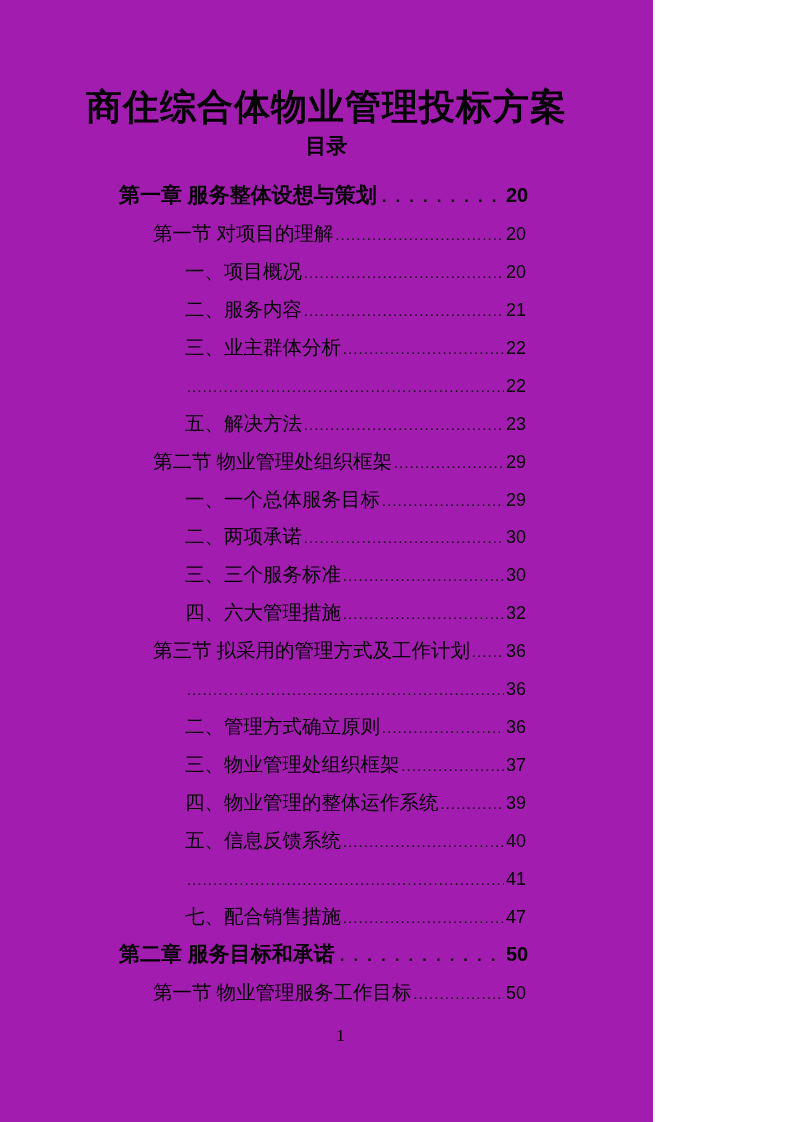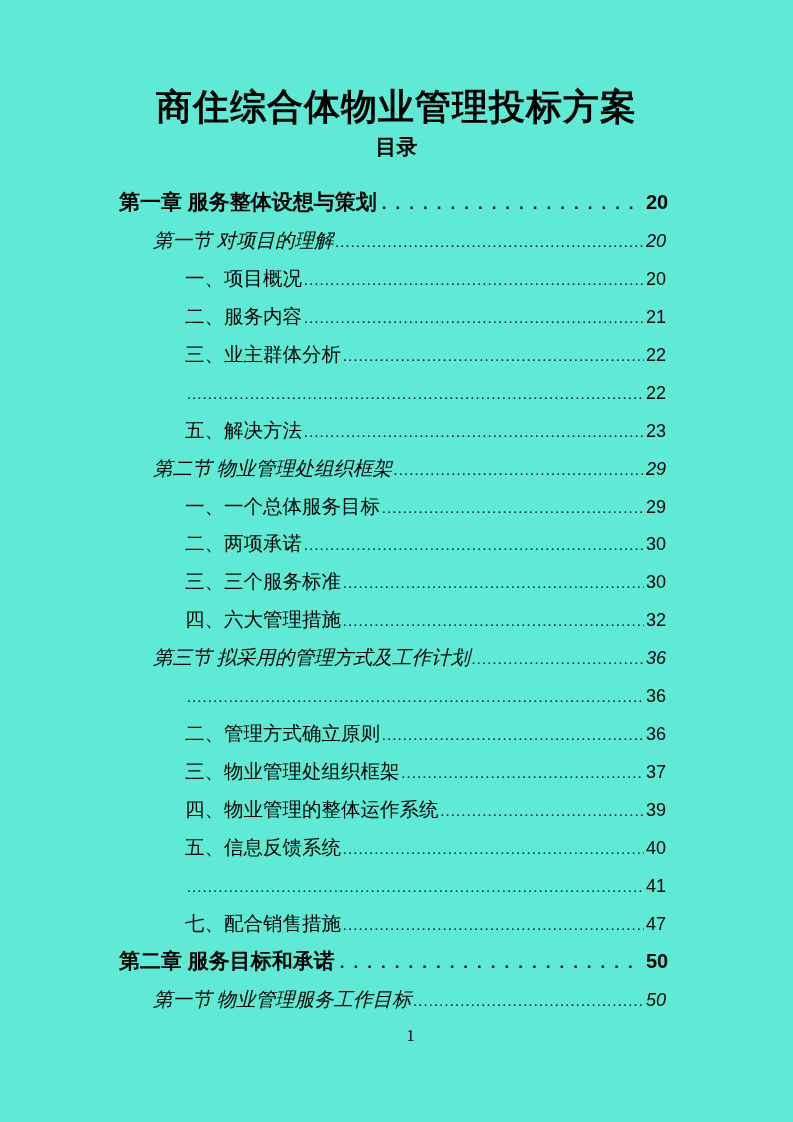--- a/index.html
+++ b/index.html
@@ -6,45 +6,45 @@
   html, body { margin: 0; padding: 0; }
   body {
     width: 793px;
     height: 1122px;
     background: #ffffff;
     color: #000000;
     font-family: "Liberation Serif", "DejaVu Serif", serif;
   }
   .page {
     position: relative;
-    width: 793px;
+    width: 653px;
     height: 1122px;
     overflow: hidden;
-    background: #5eead4;
+    background: #a21caf;
   }
   .doc-title {
     margin: 0;
     padding-top: 84px;
     text-align: center;
     font-family: "Liberation Sans", "DejaVu Sans", sans-serif;
     font-weight: 700;
     font-size: 36px;
     line-height: 1.25;
     letter-spacing: 1px;
   }
   .toc-heading {
     margin: 4px 0 1px 0;
     text-align: center;
-    font-family: Liberation Sans, sans-serif;
+    font-family: Liberation Serif, serif;
     font-weight: 700;
     font-size: 21px;
     line-height: 1.3;
   }
   .toc {
-    margin: 24px 121px 0 119px;
+    margin: 17px 121px 0 119px;
   }
   .toc-row {
     display: flex;
     align-items: baseline;
   }
   .toc-row > * { line-height: 36.9px; }
   .toc-label { white-space: nowrap; }
   .toc-dots {
     flex: 1 1 auto;
     overflow: hidden;
@@ -68,21 +68,21 @@
     font-weight: 700;
     font-size: 21px;
   }
   .lvl1 .toc-dots { margin: 0 7px 0 5px; }
   .lvl1 .toc-dots::after {
     font-size: 17px;
     letter-spacing: 9px;
   }
   .lvl1 .toc-page { font-size: 20px; }
   
-  .lvl2 { font-size: 19.5px; padding-left: 34px; font-style: italic; }
+  .lvl2 { font-size: 19.5px; padding-left: 34px; }
   
   .lvl3 { font-size: 19.5px; padding-left: 66px; }
   .lvl2 .toc-dots::after,
   .lvl3 .toc-dots::after {
     font-size: 15px;
     letter-spacing: 1.5px;
   }
   .lvl2 .toc-page,
   .lvl3 .toc-page { font-size: 18px; }
   .footer {

